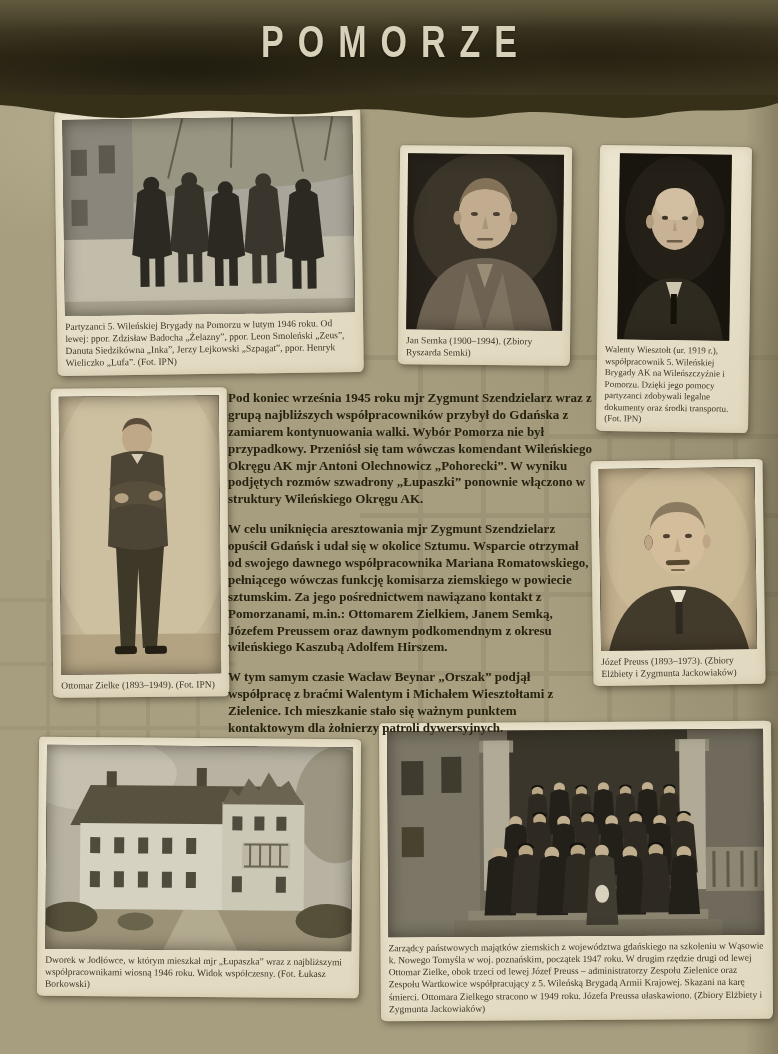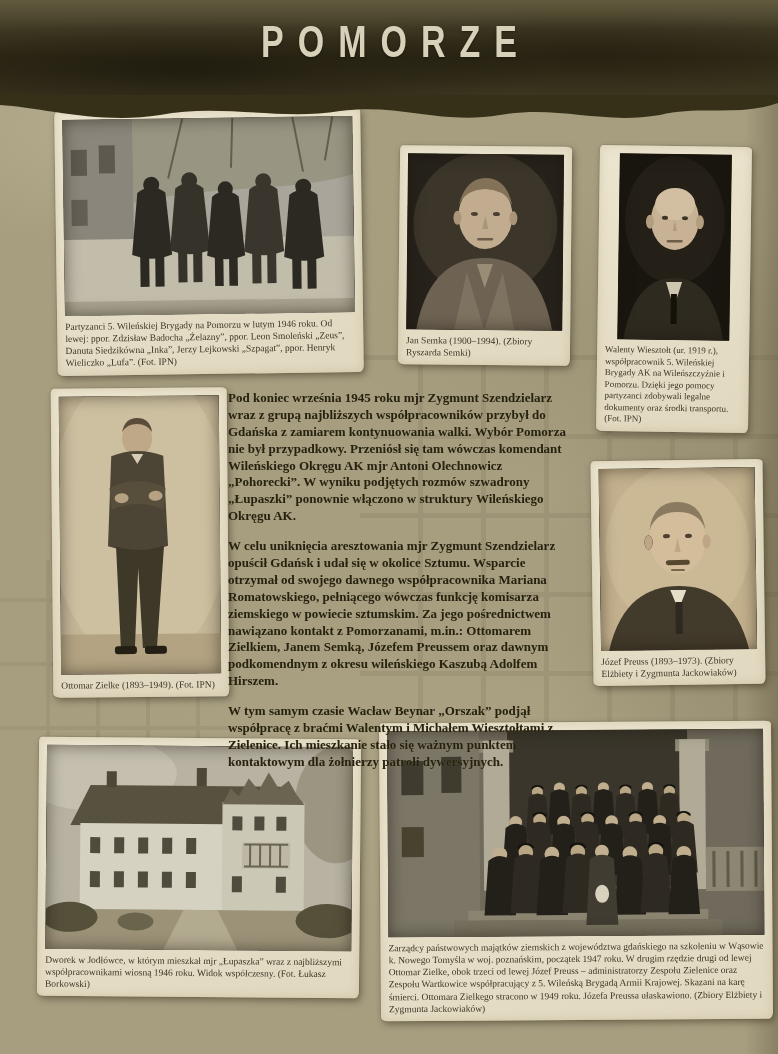--- a/index.html
+++ b/index.html
@@ -72,21 +72,21 @@
   #card-zielke   {left:52px;  top:388px; width:176px; transform:rotate(-0.5deg);}
   #card-preuss   {left:592px; top:460px; width:172px; transform:rotate(-0.8deg);}
   #card-manor    {left:38px;  top:738px; width:322px; transform:rotate(0.5deg);}
   #card-group    {left:380px; top:722px; width:392px; transform:rotate(-0.4deg);}
   
   .narrative{
     position:absolute; left:228px; top:390px; width:366px; z-index:2;
     font-family:"Liberation Serif", serif; font-weight:700;
     font-size:13px; line-height:1.3; color:#26220f;
   }
-  .narrative p{margin:0 17px 13px 0; text-shadow:0 0 1px rgba(167,158,128,.4);}
+  .narrative p{margin:0 0 13px 0; text-shadow:0 0 1px rgba(167,158,128,.4);}
 </style>
 </head>
 <body>
 
 <div class="poster">
 
   <div class="bg-ghost ghost-right"></div>
   <div class="bg-ghost ghost-left"></div>
   <div class="edge-shade"></div>
 

